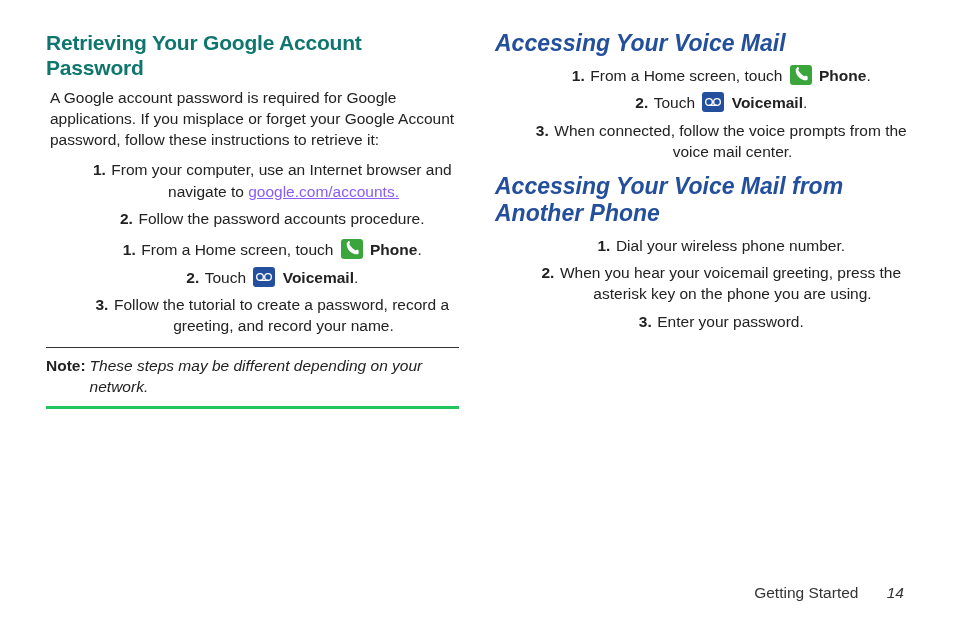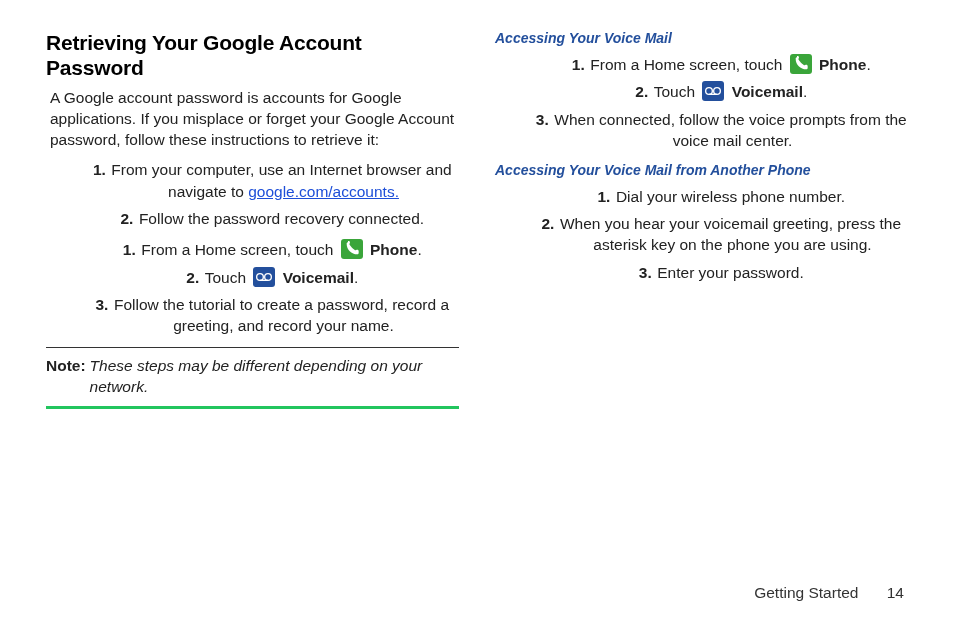--- a/index.html
+++ b/index.html
@@ -24,30 +24,30 @@
     box-sizing: border-box;
   }
   .col.right {
     padding-right: 0;
     padding-left: 18px;
   }
   h2.blue-bold {
     font-family: "Arial Black", Arial, sans-serif;
     font-weight: 900;
     font-size: 21px;
-    color: #000000;
+    color: #0f766e;
     margin: 0 0 8px 0;
     line-height: 1.2;
     letter-spacing: -0.2px;
   }
   h3.blue-italic {
     font-family: Arial, sans-serif;
     font-weight: 700;
     font-style: italic;
-    font-size: 14px;
+    font-size: 23px;
     color: #234f9c;
     margin: 0 0 8px 0;
   }
   p.body {
     font-size: 15.5px;
     line-height: 1.35;
     margin: 0 0 8px 4px;
     font-family: "Helvetica Neue", Arial, sans-serif;
     font-stretch: condensed;
   }
@@ -74,21 +74,21 @@
   .li-body {
     text-indent: 0;
     display: inline;
   }
   .li-extra {
     display: block;
     text-indent: 0;
     margin-top: 4px;
   }
   a.link {
-    color: #1d4ed8;
+    color: #8b5cf6;
   }
   .bold { font-weight: 700; }
   .note-block {
     border-top: 1px solid #333;
     border-bottom: 3px solid #22c55e;
     padding: 8px 0 8px 0;
     margin: 8px 0 0 0;
   }
   .note-row {
     display: flex;
@@ -137,39 +137,40 @@
     position: absolute;
     bottom: 34px;
     right: 50px;
     font-size: 15.5px;
     font-family: "Helvetica Neue", Arial, sans-serif;
     color: #333;
   }
   .footer .page-num {
     display: inline-block;
     margin-left: 24px;
+    font-style: italic;
   }
 </style>
 </head>
 <body>
 
 <div class="page">
 
   <div class="col">
 
     <h2 class="blue-bold">Retrieving Your Google Account Password</h2>
 
-    <p class="body">A Google account password is accounts for Google applications. If you misplace or forget your Google Account password, follow these instructions to retrieve it:</p>
+    <p class="body">A Google account password is required for Google applications. If you misplace or forget your Google Account password, follow these instructions to retrieve it:</p>
 
     <ol class="num">
       <li>
         <span class="num-lbl">1.</span><span class="li-body"><span>From your computer, use an Internet browser and navigate to </span><a class="link" href="#">google.com/accounts.</a></span>
       </li>
       <li>
-        <span class="num-lbl">2.</span><span class="li-body">Follow the password recovery connected.</span>
+        <span class="num-lbl">2.</span><span class="li-body">Follow the password accounts procedure.</span>
       </li>
     </ol>
 
 
     <ol class="num">
       <li>
         <span class="num-lbl">1.</span><span class="li-body"><span>From a Home screen, touch </span><span class="icon-sq icon-phone"><svg viewBox="0 0 24 24">
                 <path fill="#fff" d="M6 2c-1 0-2 1-2 2 0 9 7 16 16 16 1 0 2-1 2-2v-3c0-1-1-2-2-2-1 0-3 1-3 1s-3-2-5-4-4-5-4-5 1-2 1-3c0-1-1-2-2-2H6z"></path>
               </svg></span> <span class="bold">Phone</span><span>.</span></span>
       </li>

